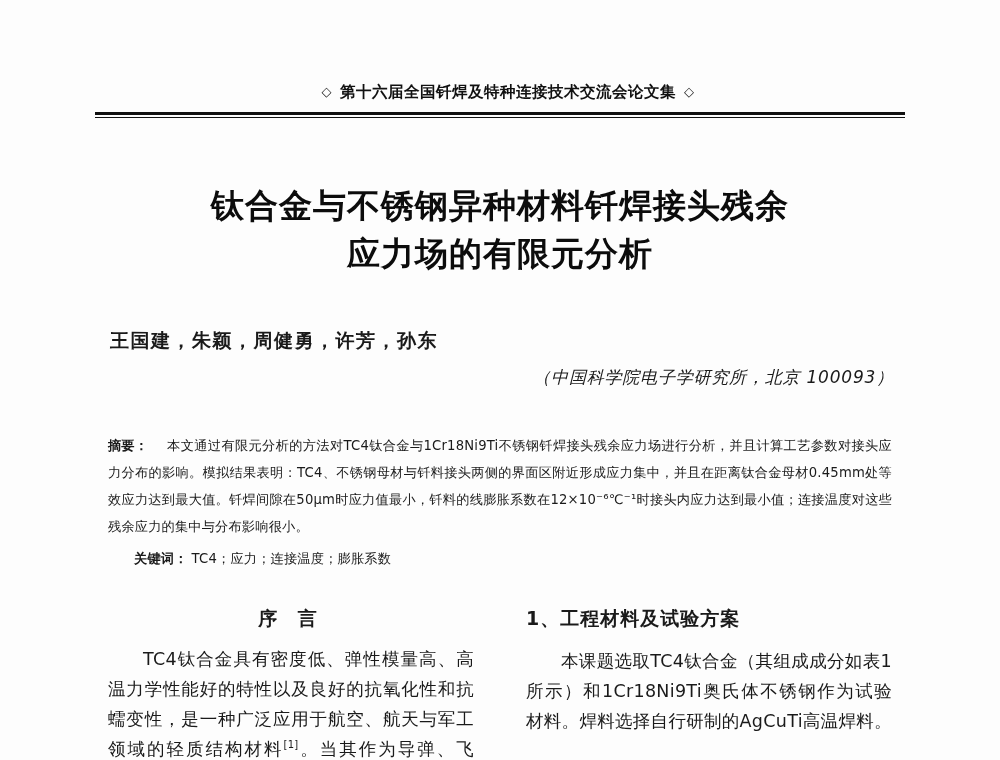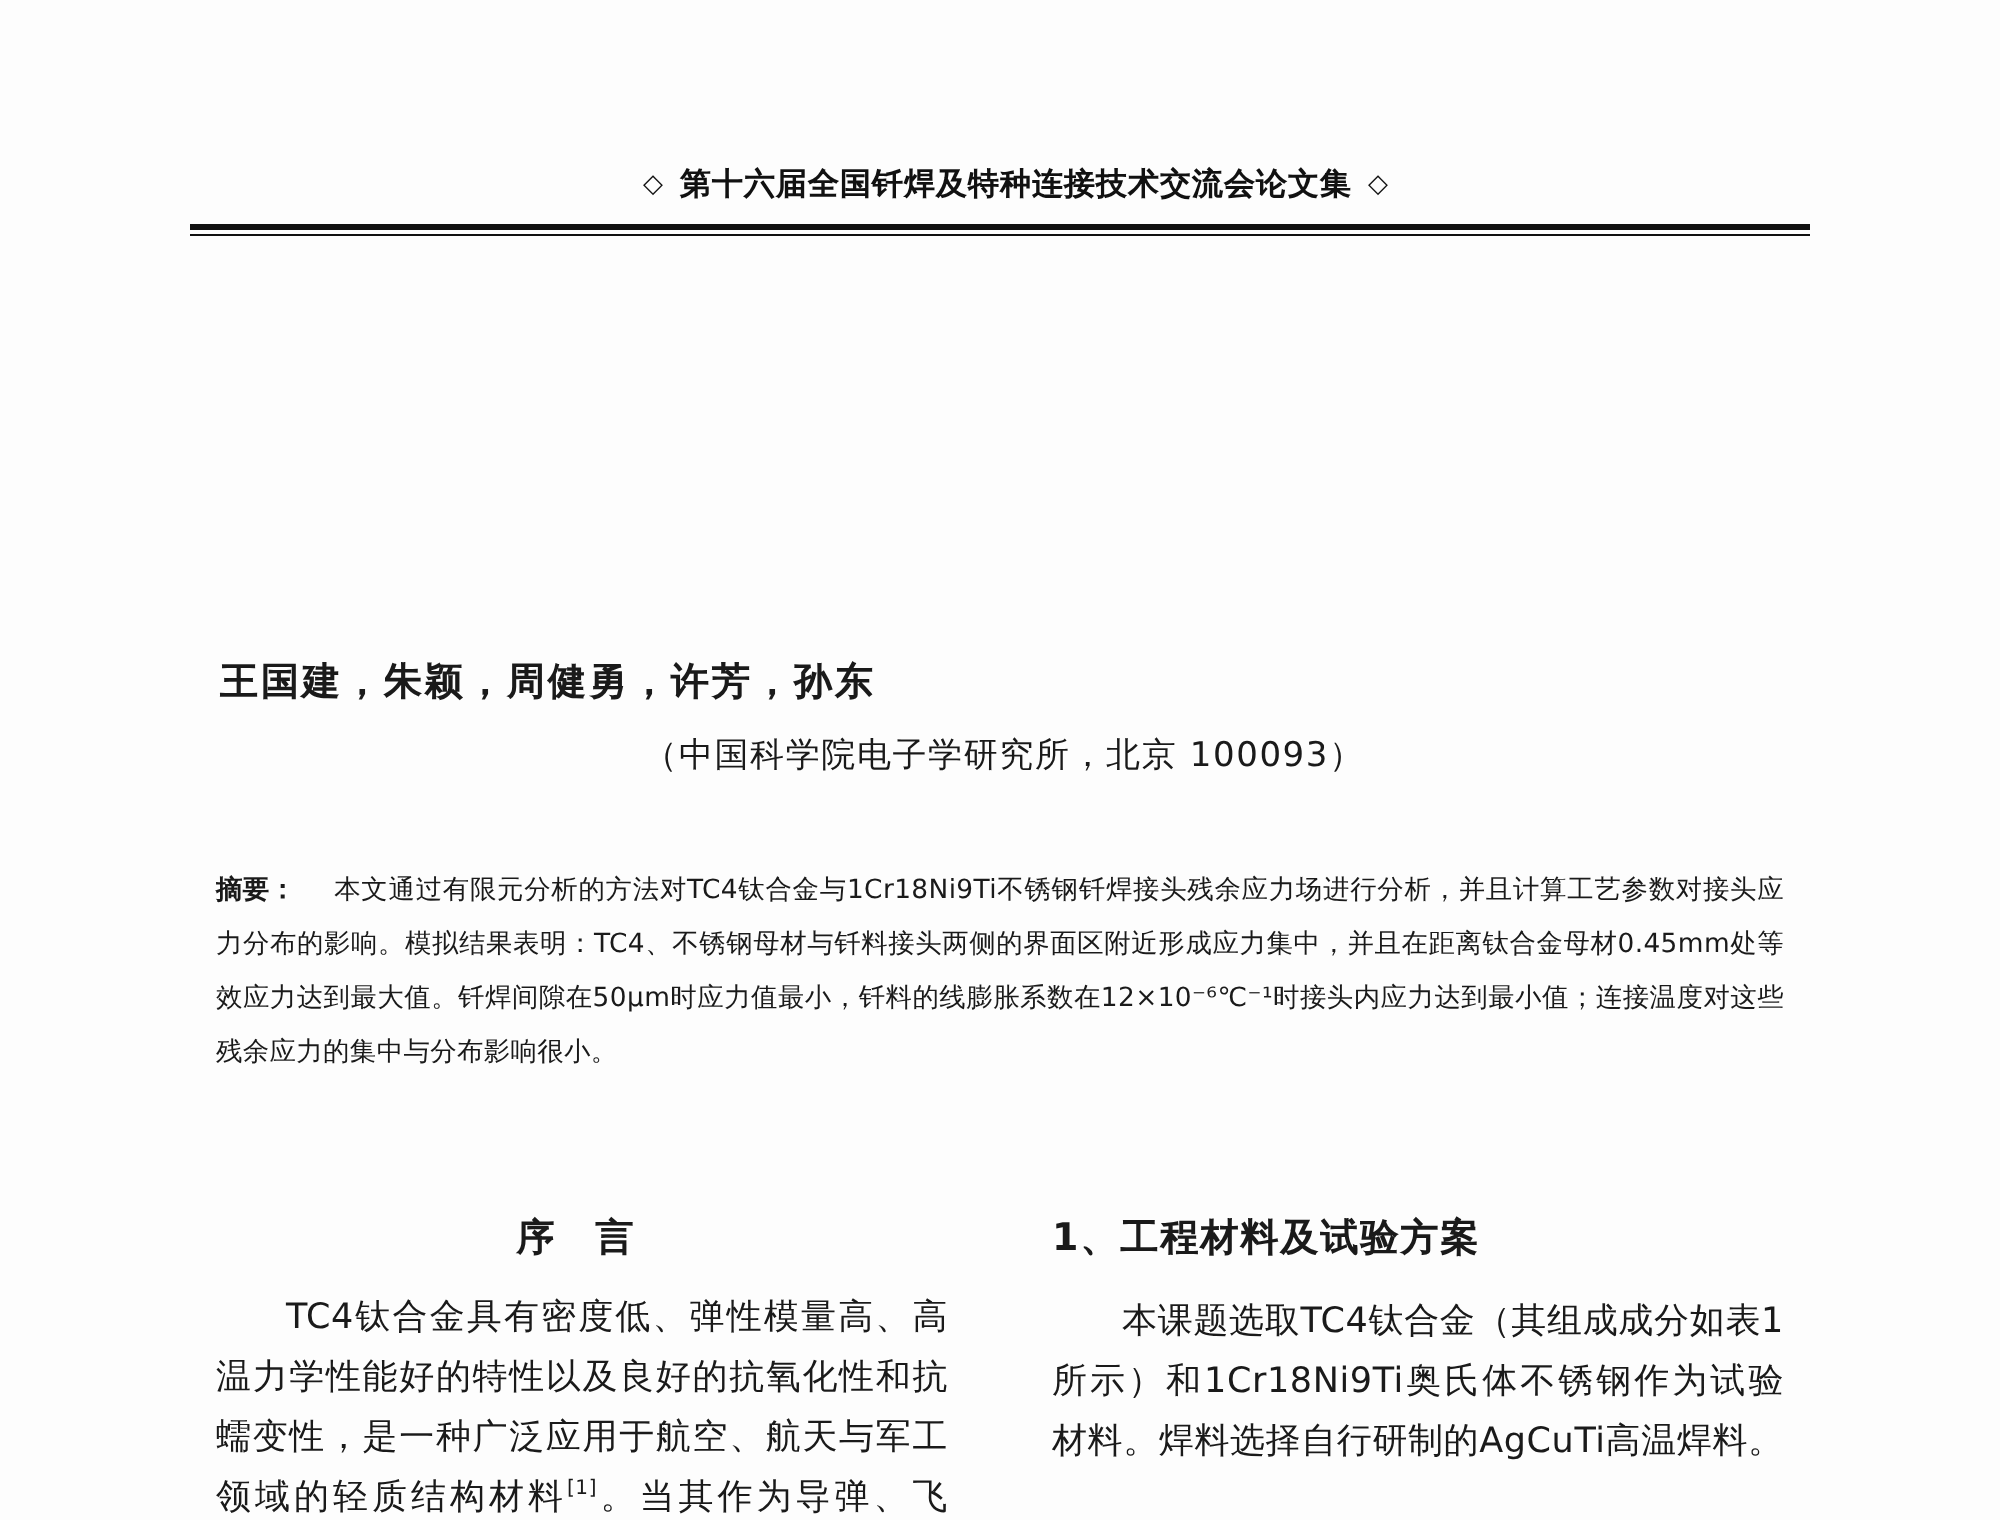--- a/index.html
+++ b/index.html
@@ -78,23 +78,24 @@
     text-align: left;
     font-size: 19px;
     font-weight: 700;
     letter-spacing: 1.5px;
   }
   .affil {
     position: absolute;
     left: 110px;
     right: 106px;
     top: 366px;
-    text-align: center;
+    text-align: right;
     font-size: 17px;
     letter-spacing: 0.8px;
+    font-style: italic;
   }
   
   .abstract {
     position: absolute;
     left: 108px;
     right: 108px;
     top: 432px;
     font-size: 13.2px;
     line-height: 2.05;
     text-align: justify;
@@ -167,28 +168,35 @@
 <body>
 
 <div class="page">
 
   <div class="runhead">
     <span class="diamond">◇</span><span>第十六届全国钎焊及特种连接技术交流会论文集</span><span class="diamond">◇</span>
   </div>
 
   <div class="rule"></div>
 
+  <div class="title">
+    <div>钛合金与不锈钢异种材料钎焊接头残余</div>
+    <div>应力场的有限元分析</div>
+  </div>
 
   <div class="authors">王国建，朱颖，周健勇，许芳，孙东</div>
   <div class="affil">（中国科学院电子学研究所，北京 100093）</div>
 
   <div class="abstract">
     <span class="lbl">摘要：</span><span>本文通过有限元分析的方法对TC4钛合金与1Cr18Ni9Ti不锈钢钎焊接头残余应力场进行分析，并且计算工艺参数对接头应力分布的影响。模拟结果表明：TC4、不锈钢母材与钎料接头两侧的界面区附近形成应力集中，并且在距离钛合金母材0.45mm处等效应力达到最大值。钎焊间隙在50μm时应力值最小，钎料的线膨胀系数在12×10⁻⁶℃⁻¹时接头内应力达到最小值；连接温度对这些残余应力的集中与分布影响很小。</span>
   </div>
 
+  <div class="keywords">
+    <span class="lbl">关键词：</span><span>TC4；应力；连接温度；膨胀系数</span>
+  </div>
 
   <div class="cols">
     <div class="col">
       <div class="sec-center">序  言</div>
       <p class="body"><span>TC4钛合金具有密度低、弹性模量高、高温力学性能好的特性以及良好的抗氧化性和抗蠕变性，是一种广泛应用于航空、航天与军工领域的轻质结构材料</span><sup>[1]</sup><span>。当其作为导弹、飞船、超音速飞机和坦</span></p>
     </div>
     <div class="col">
       <div class="sec-left">1、工程材料及试验方案</div>
       <p class="body">本课题选取TC4钛合金（其组成成分如表1所示）和1Cr18Ni9Ti奥氏体不锈钢作为试验材料。焊料选择自行研制的AgCuTi高温焊料。</p>
     </div>

